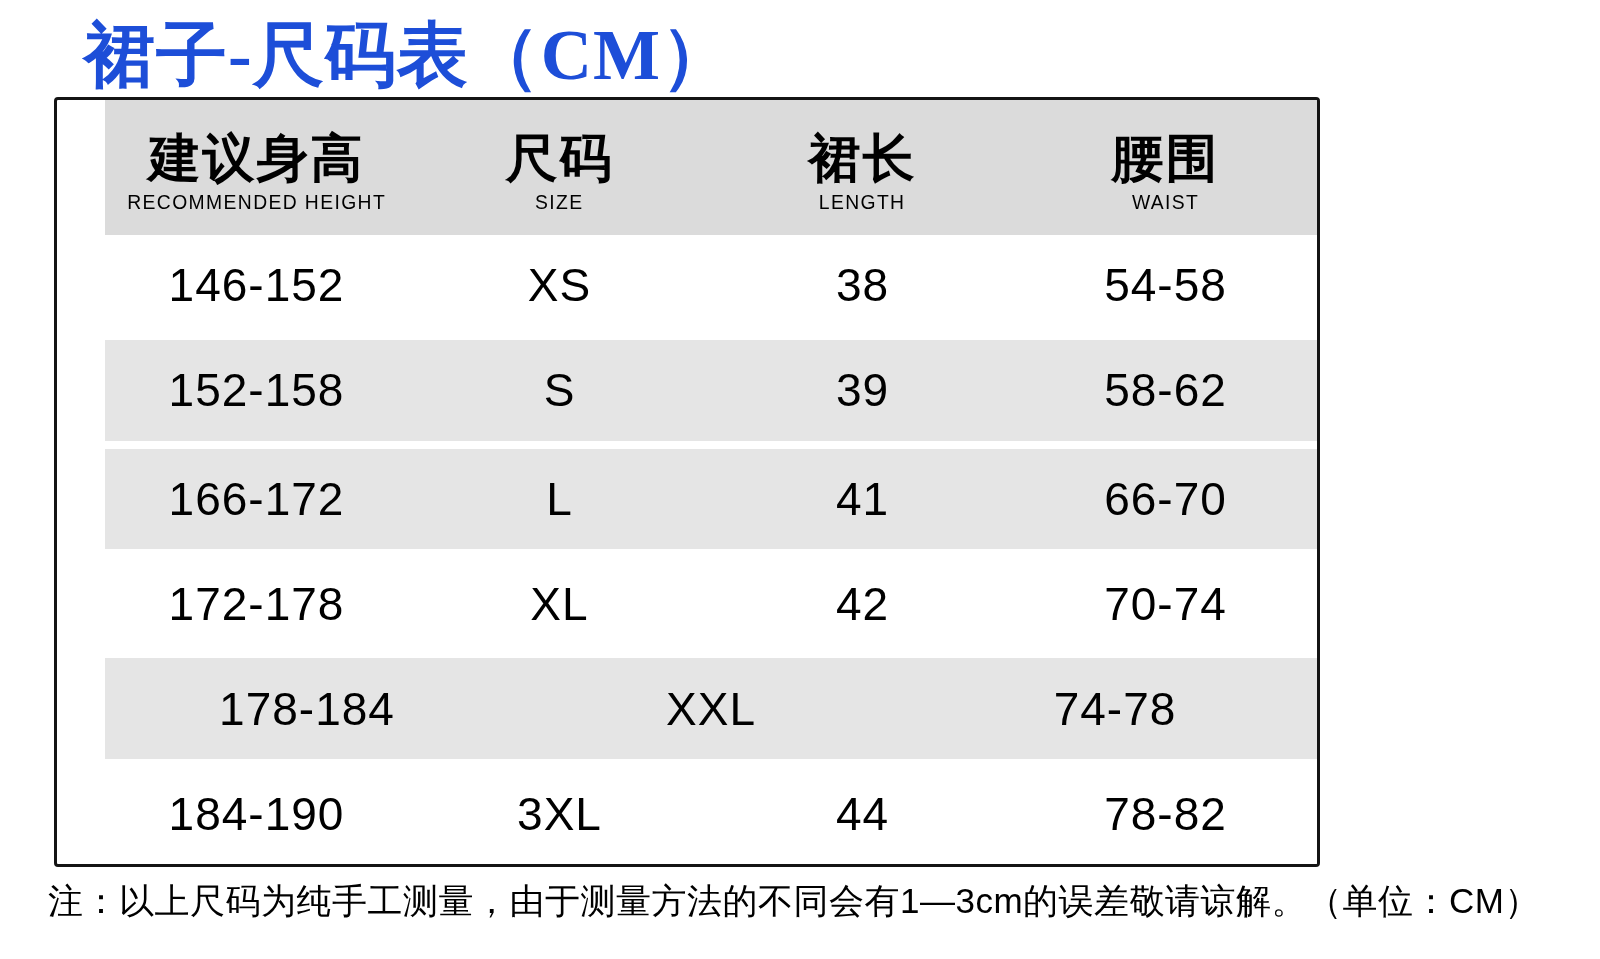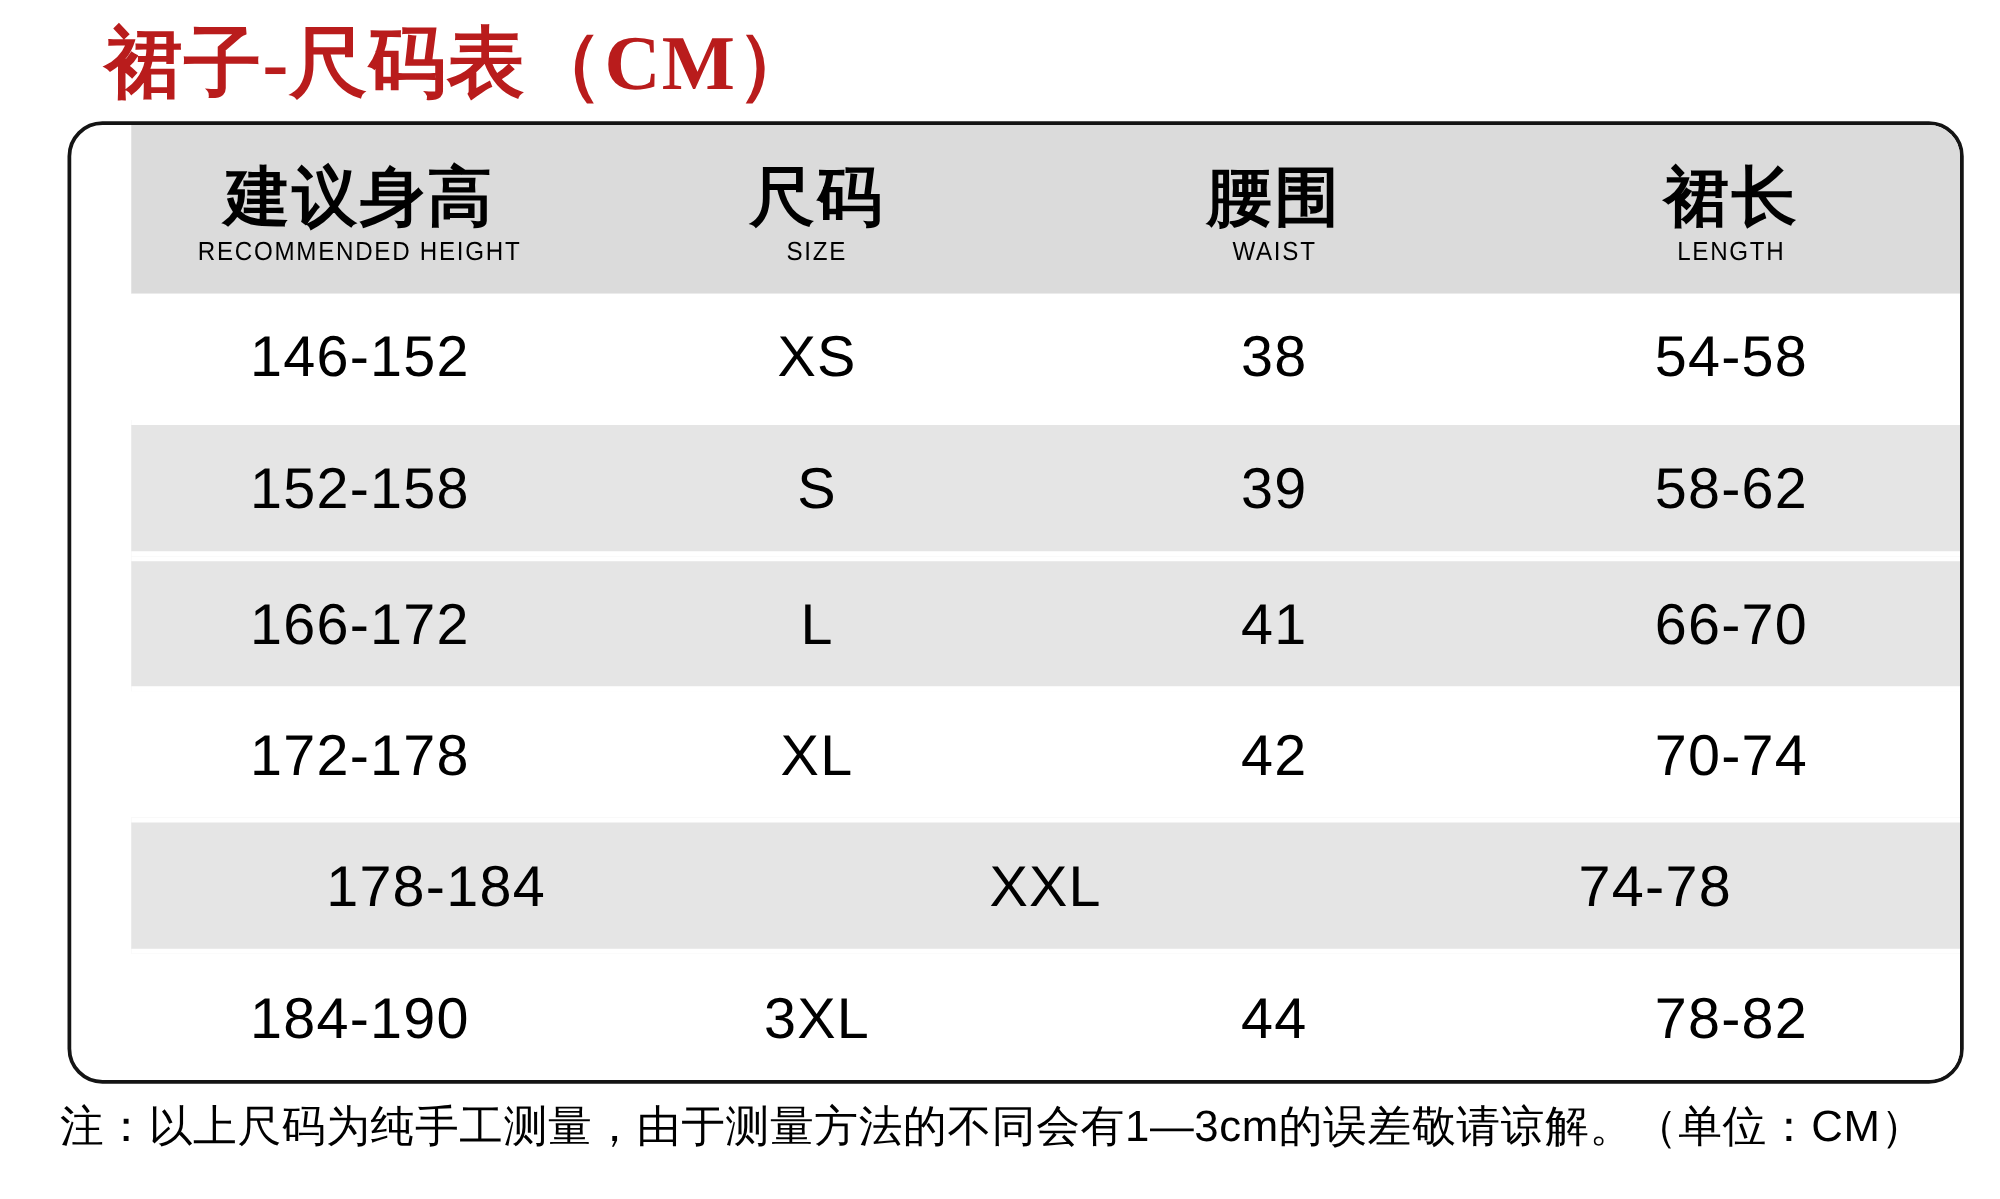--- a/index.html
+++ b/index.html
@@ -5,34 +5,34 @@
   * { margin: 0; padding: 0; box-sizing: border-box; }
   html, body { width: 1600px; height: 959px; background: #ffffff; overflow: hidden; }
   body { font-family: "Liberation Sans", sans-serif; color: #000; position: relative; }
 
   .page-title {
     position: absolute;
     left: 84px;
     top: 8px;
     font-family: "Liberation Serif", serif;
     font-weight: bold;
-    font-size: 62px;
+    font-size: 71px;
     letter-spacing: 1px;
-    color: #b91c1c;
+    color: #1d4ed8;
     white-space: nowrap;
   }
 
   .size-table {
     position: absolute;
     left: 54px;
     top: 97px;
-    width: 1517px;
+    width: 1266px;
     height: 770px;
     border: 3px solid #141414;
-    border-radius: 28px;
+    border-radius: 4px;
     overflow: hidden;
     display: flex;
     flex-direction: column;
     background: #ffffff;
     padding-left: 48px;
   }
 
   .thead {
     height: 135px;
     flex: 0 0 135px;
@@ -110,26 +110,26 @@
   <div class="thead">
     <div class="hcell">
       <div class="zh">建议身高</div>
       <div class="en">RECOMMENDED HEIGHT</div>
     </div>
     <div class="hcell">
       <div class="zh">尺码</div>
       <div class="en">SIZE</div>
     </div>
     <div class="hcell">
+      <div class="zh">裙长</div>
+      <div class="en">LENGTH</div>
+    </div>
+    <div class="hcell">
       <div class="zh">腰围</div>
       <div class="en">WAIST</div>
-    </div>
-    <div class="hcell">
-      <div class="zh">裙长</div>
-      <div class="en">LENGTH</div>
     </div>
   </div>
 
   <div class="tbody">
 
     <div class="trow">
       <div class="tcell">146-152</div>
       <div class="tcell">XS</div>
       <div class="tcell">38</div>
       <div class="tcell">54-58</div>

